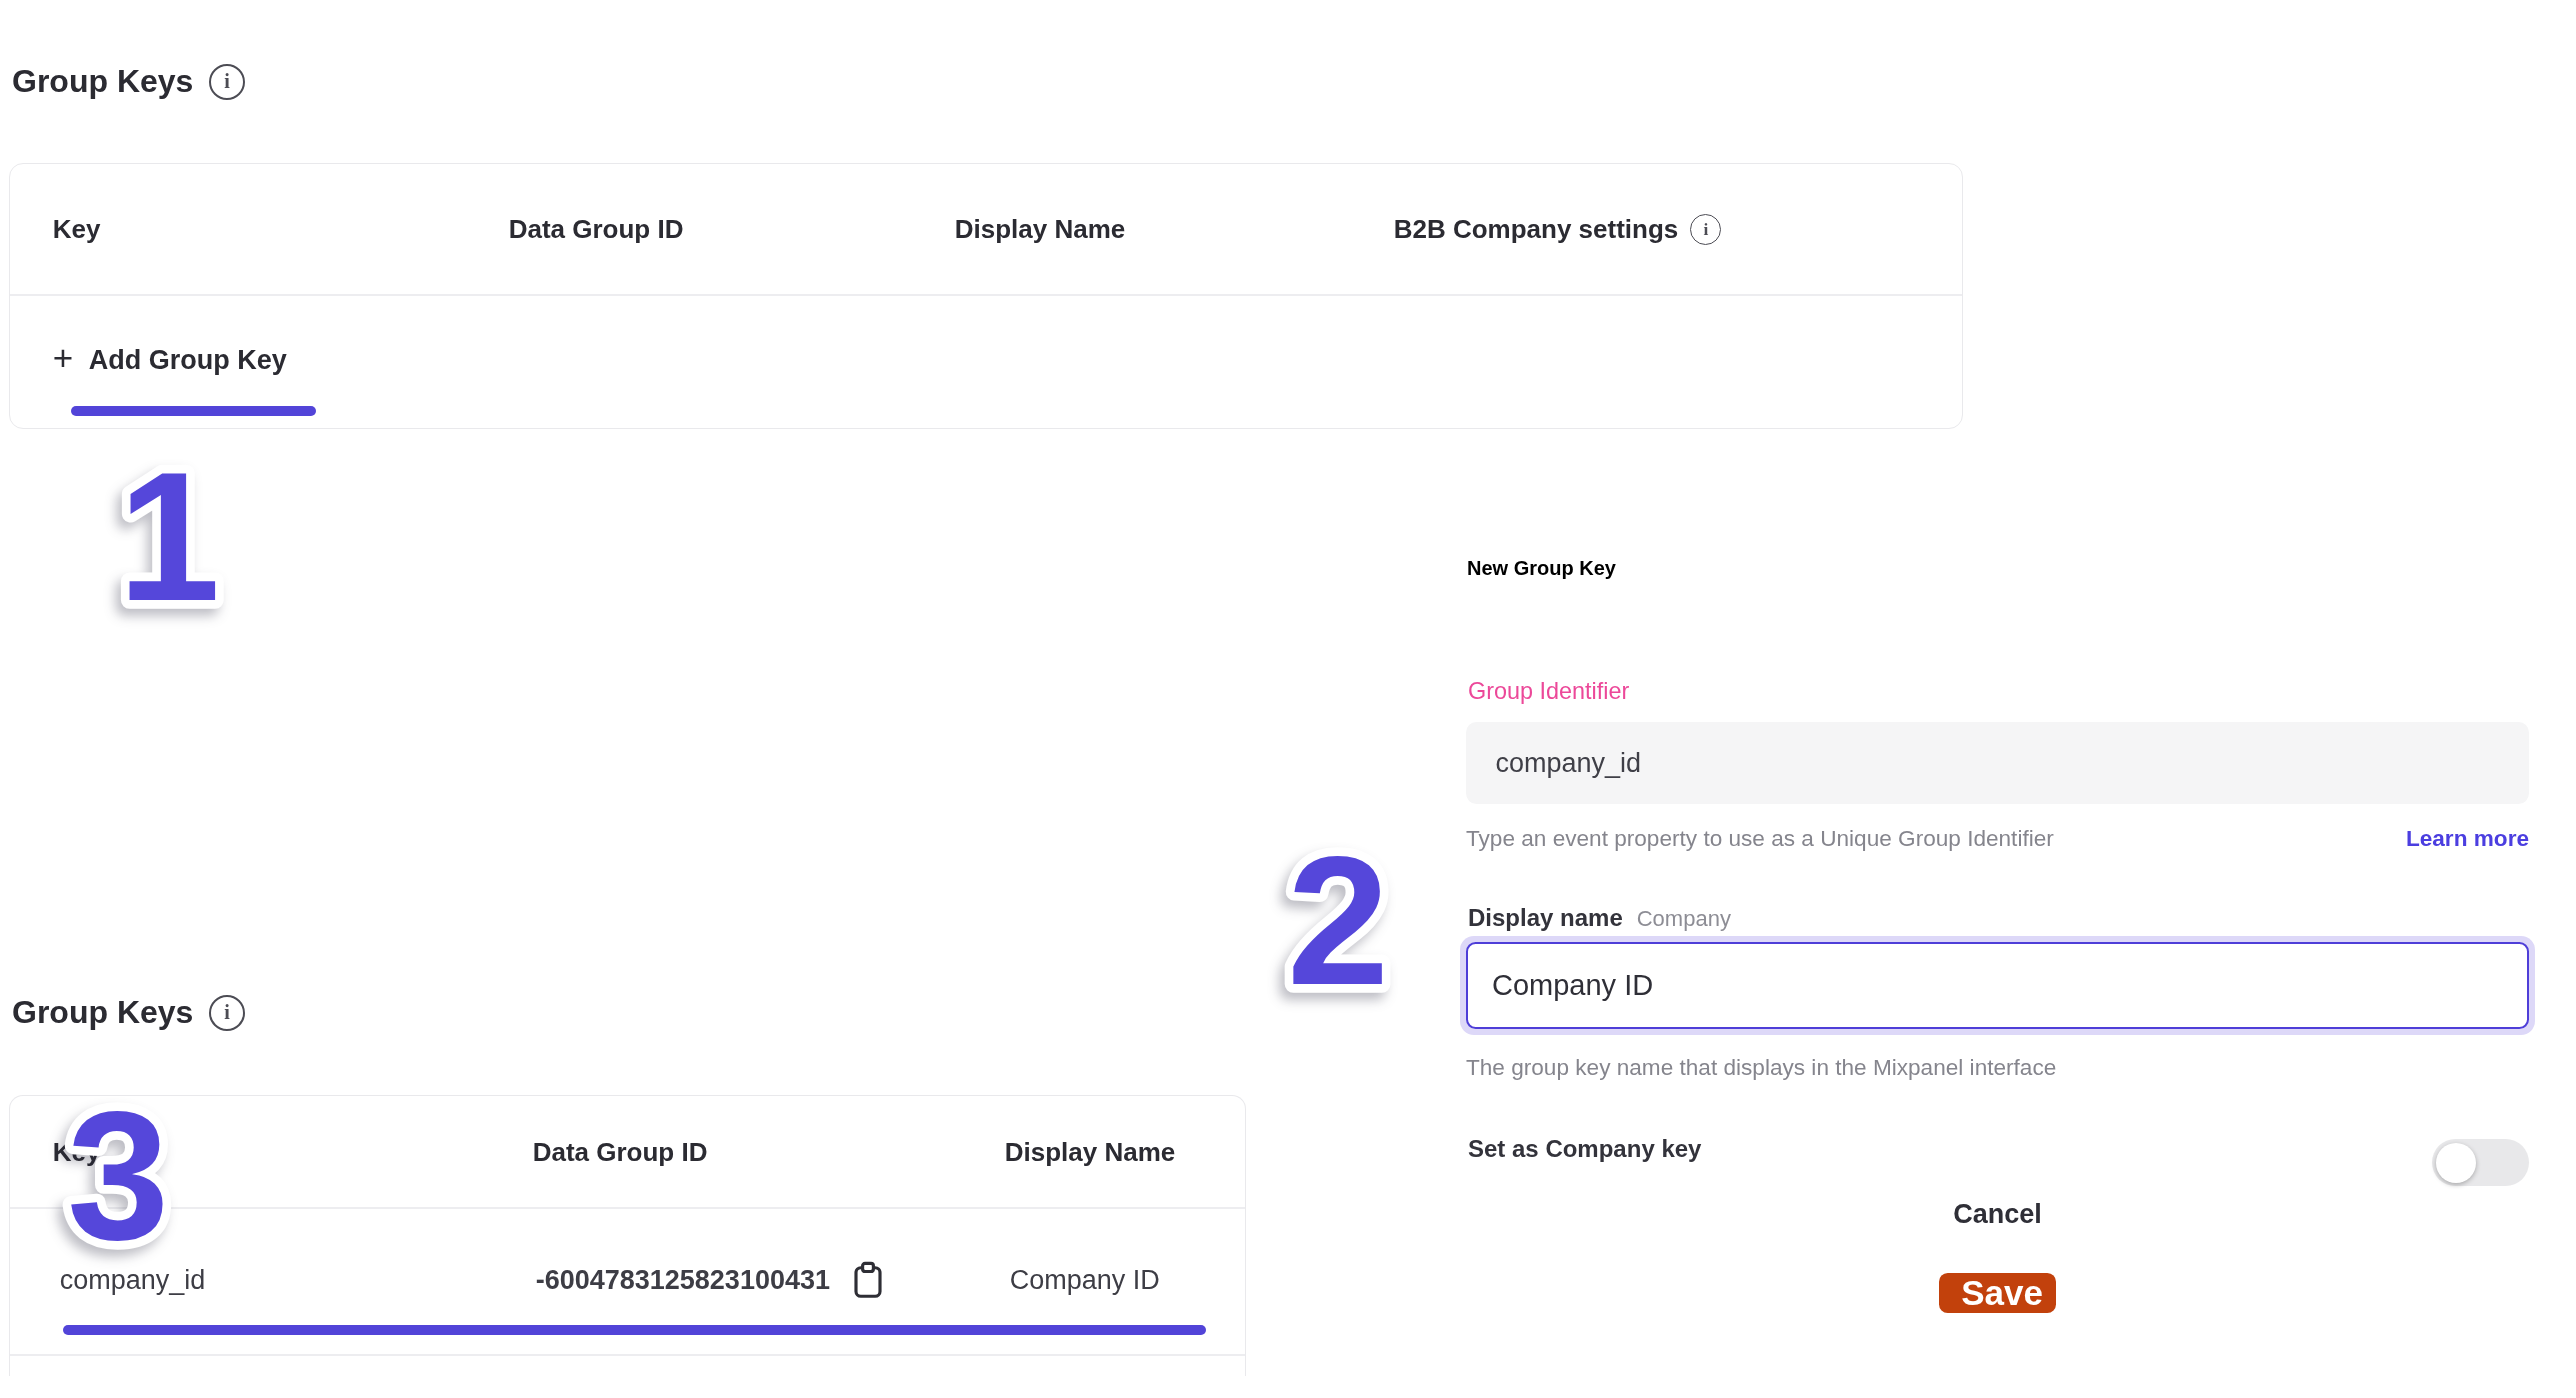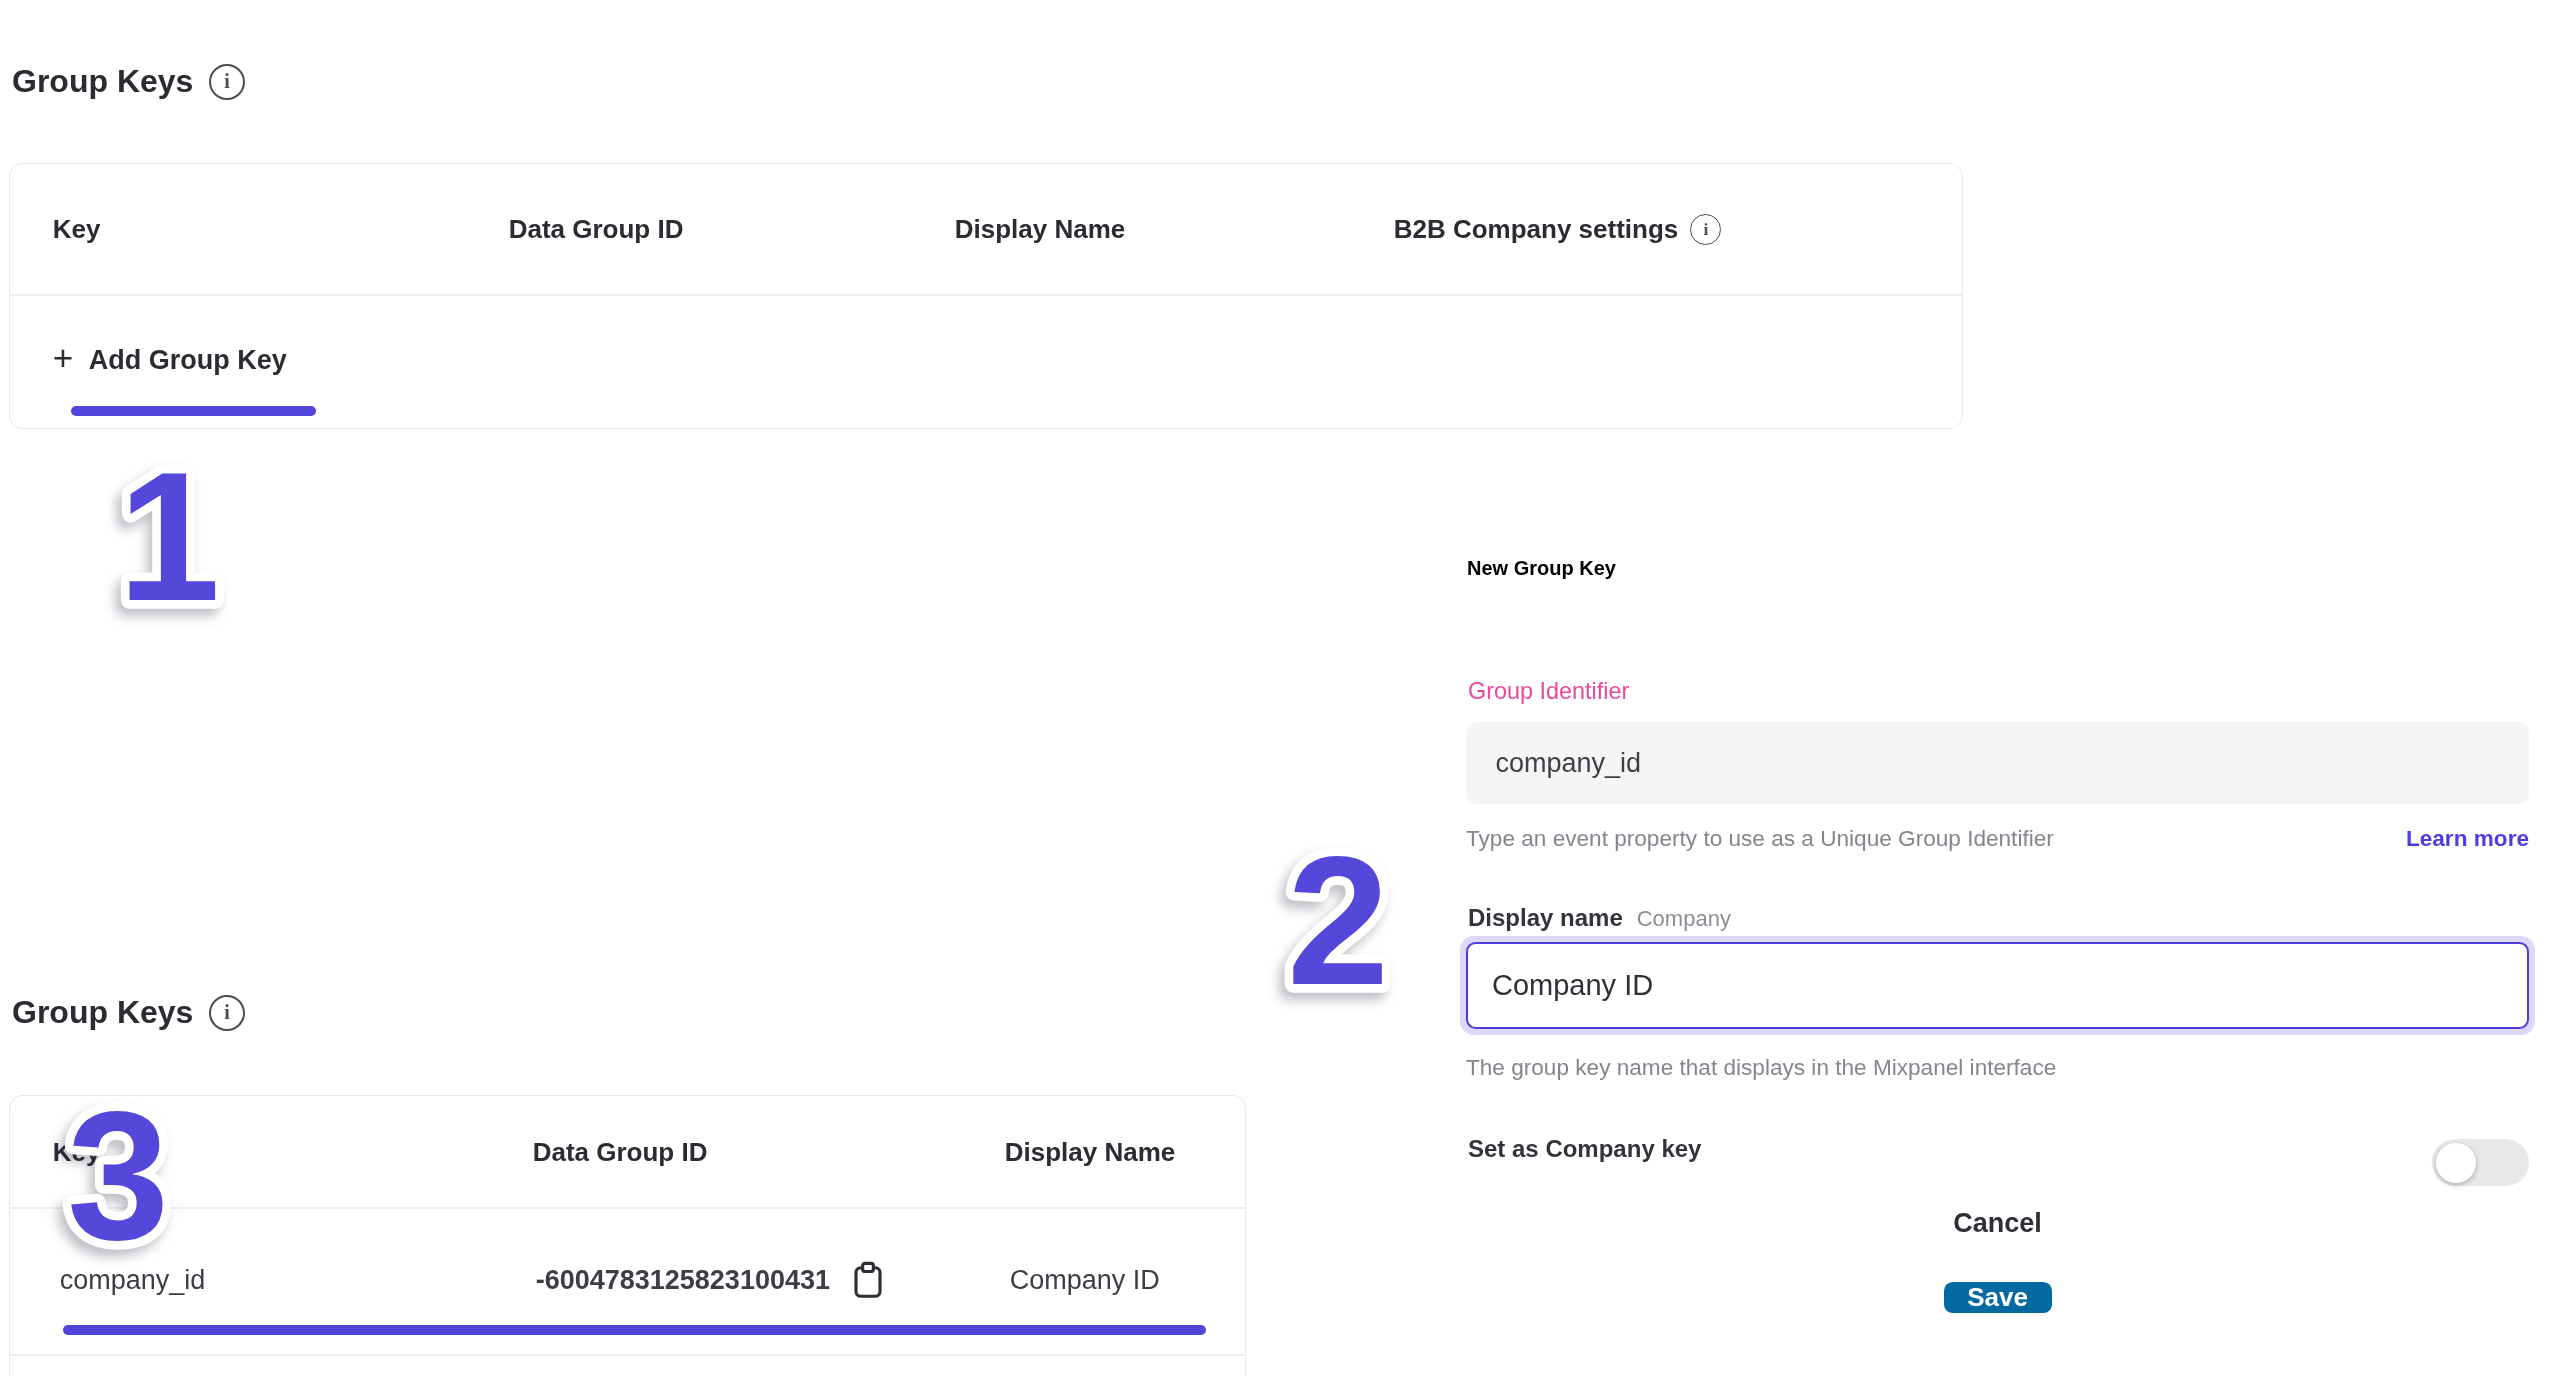--- a/index.html
+++ b/index.html
@@ -52,22 +52,22 @@
   }
   .toggle{
     width:97px;height:47px;border-radius:23.4px;background:#e8e8ea;position:relative;cursor:pointer;
   }
   .toggle .knob{
     position:absolute;left:3.5px;top:3.5px;width:40px;height:40px;border-radius:50%;background:#ffffff;
     box-shadow:0 1.7px 5.2px rgba(0,0,0,0.28);
   }
   .btn-save{
     display:flex;align-items:center;justify-content:center;
-    width:108px;height:61px;border-radius:8.7px;background:#0369a1;color:#ffffff;
-    font-size:26px;font-weight:700;cursor:pointer;border:none;
+    width:108px;height:61px;border-radius:8.7px;background:#c2410c;color:#ffffff;
+    font-size:35px;font-weight:700;cursor:pointer;border:none;padding-left:9px;
   }
   .btn-cancel{
     display:flex;align-items:center;font-size:27px;font-weight:600;color:#2f2f37;cursor:pointer;
   }
 
   
   svg.stepnum{overflow:visible;filter:drop-shadow(-4.3px 7.8px 6px rgba(35,35,60,0.30));}
   svg.stepnum text{
     font-family:"Liberation Sans","DejaVu Sans",sans-serif;font-weight:800;font-size:212px;
     fill:#5547da;stroke:#ffffff;stroke-width:20px;paint-order:stroke;stroke-linejoin:round;

